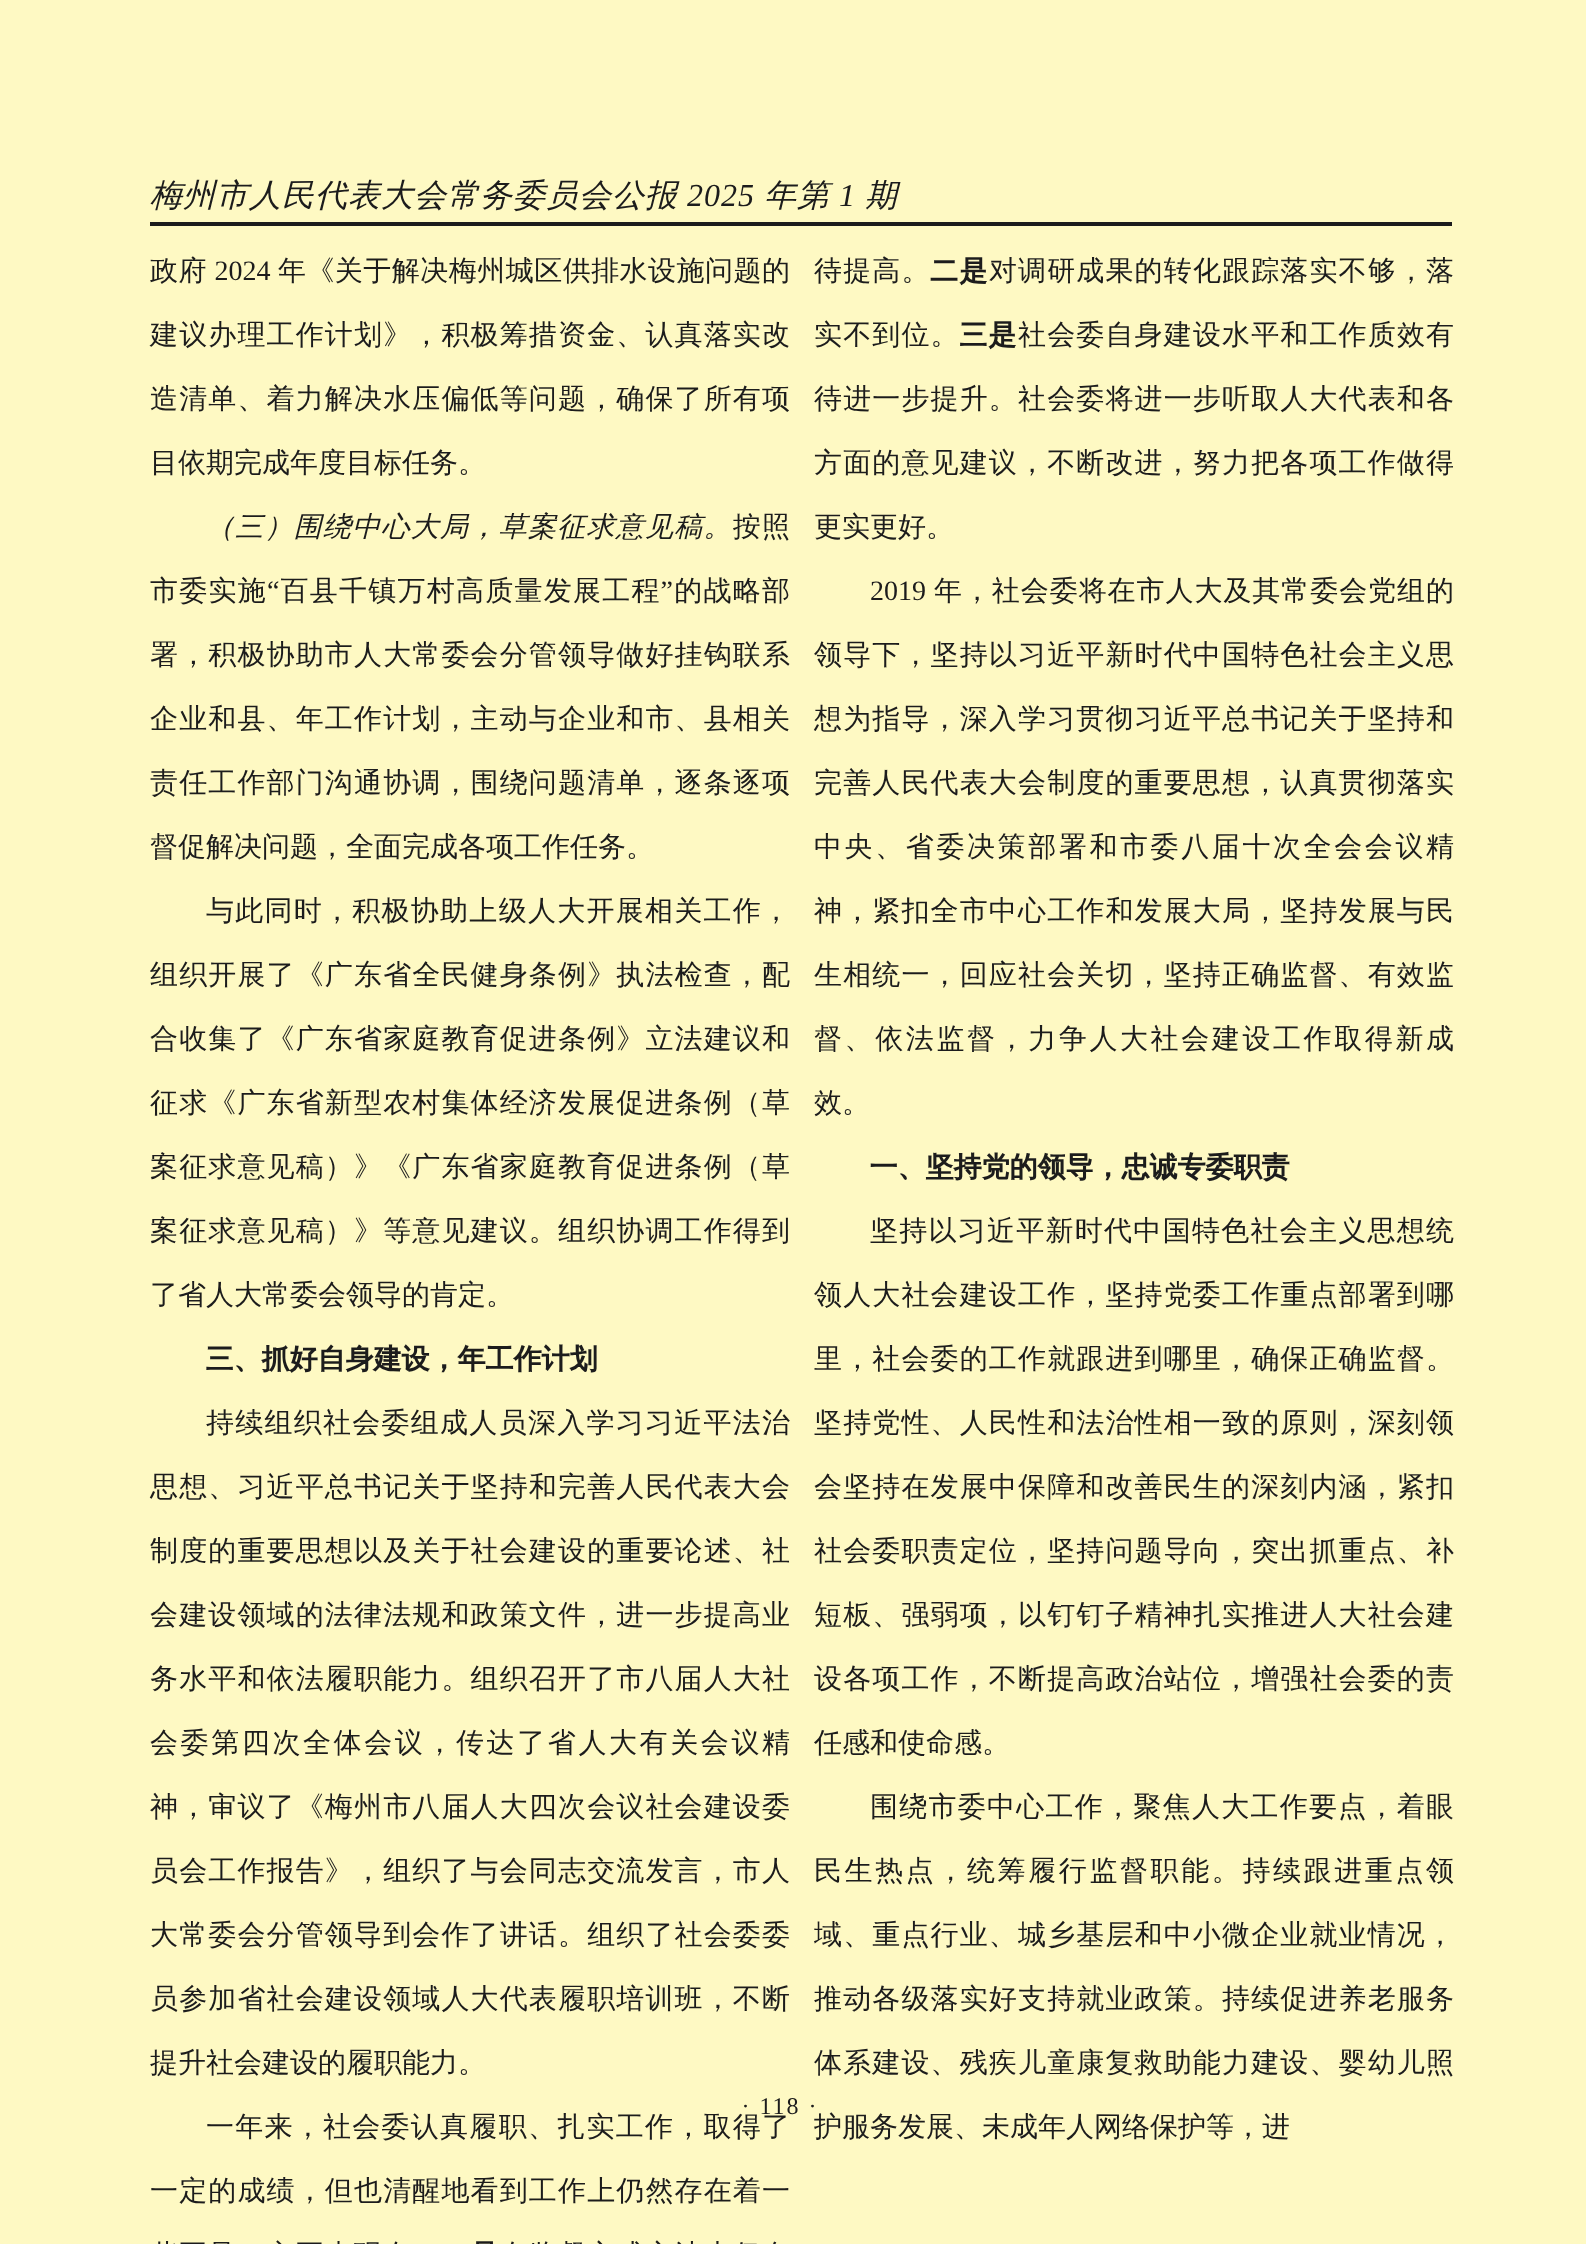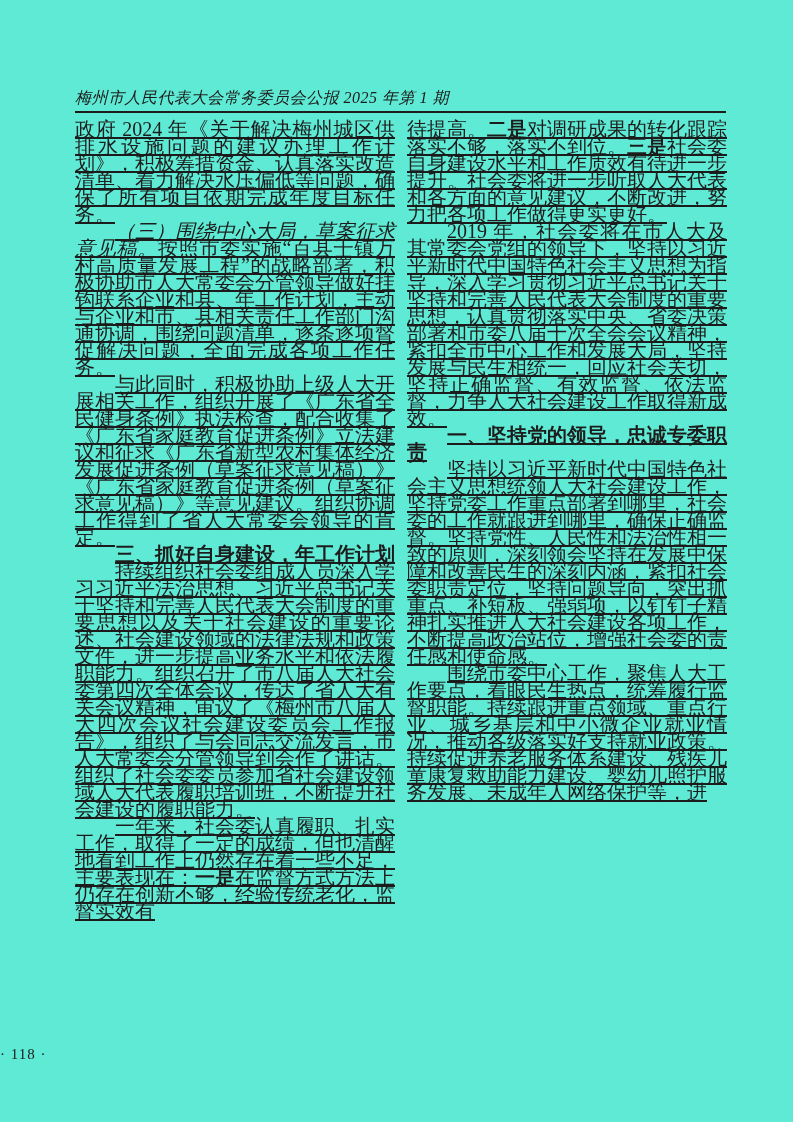--- a/index.html
+++ b/index.html
@@ -1,20 +1,20 @@
 <!DOCTYPE html>
 <html lang="zh"><head>
 <meta charset="utf-8">
 <style>
   html, body { margin: 0; padding: 0; background: #ffffff; }
   .page {
     position: relative;
     width: 793px;
     height: 1122px;
-    background: #5eead4;
+    background: #fef9c3;
     color: #1c1c1c;
     font-family: "Liberation Serif", "DejaVu Serif", serif;
     overflow: hidden;
   }
   .header {
     position: absolute;
     left: 75px;
     top: 88px;
     width: 651px;
     font-size: 16px;
@@ -37,46 +37,45 @@
     width: 652px;
     display: flex;
     gap: 12px;
   }
   .column {
     width: 320px;
     flex: 0 0 320px;
   }
   .para {
     margin: 0;
-    font-size: 20px;
-    line-height: 17px;
+    font-size: 14px;
+    line-height: 32px;
     text-align: justify;
     text-justify: inter-character;
     word-break: break-all;
-    text-decoration: underline;
   }
   .para.body { text-indent: 2em; }
   .para.body-noindent { text-indent: 0; }
   .para.heading { text-indent: 2em; font-weight: bold; }
   .para.center-heading {
     text-indent: 0;
     text-align: center;
     font-weight: bold;
     margin: 26.5px 0;
   }
   .run-normal { font-style: normal; font-weight: inherit; }
   .run-bold { font-weight: bold; }
   .run-kai { font-style: italic; }
   .footer {
     position: absolute;
     left: 0;
     top: 1046px;
     width: 780px;
-    text-align: left;
-    font-size: 15px;
+    text-align: center;
+    font-size: 12px;
     letter-spacing: 1px;
   }
 </style>
 </head>
 <body>
 
 <div class="page">
   <div class="header">梅州市人民代表大会常务委员会公报  2025 年第 1 期</div>
   <div class="header-rule"></div>
   <div class="content">

